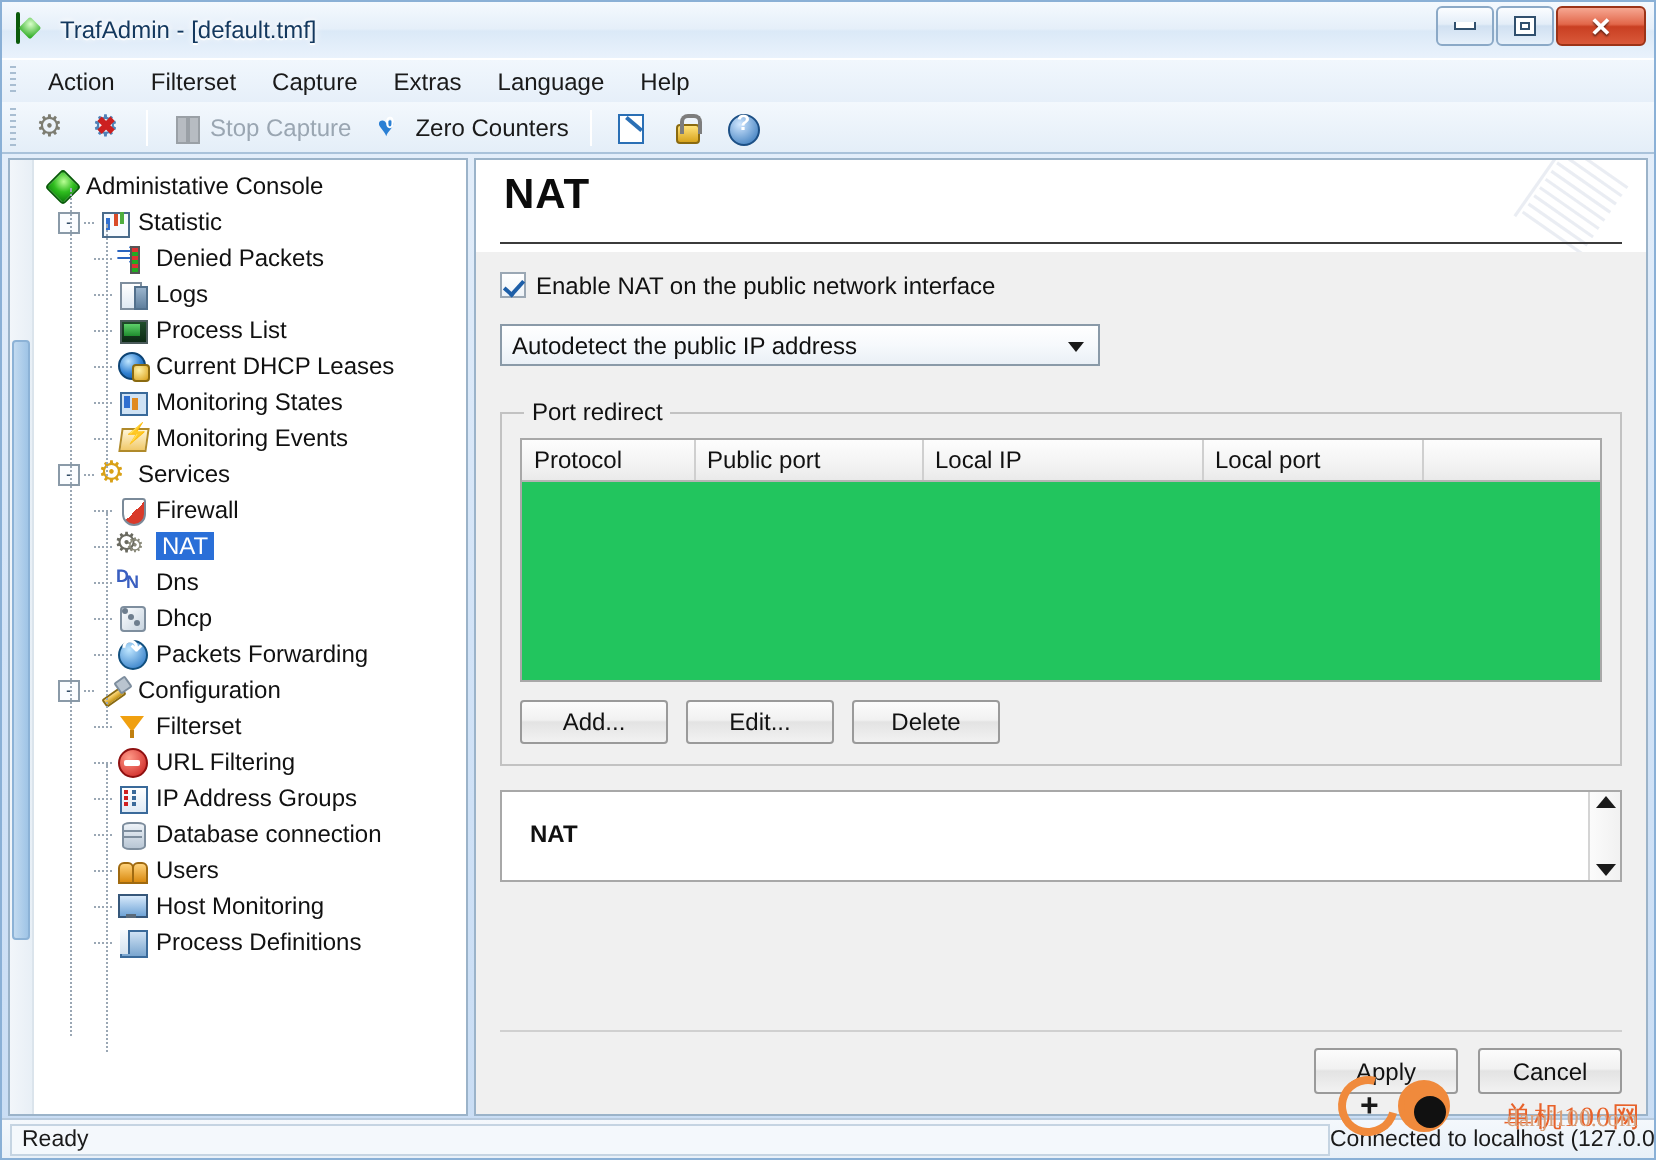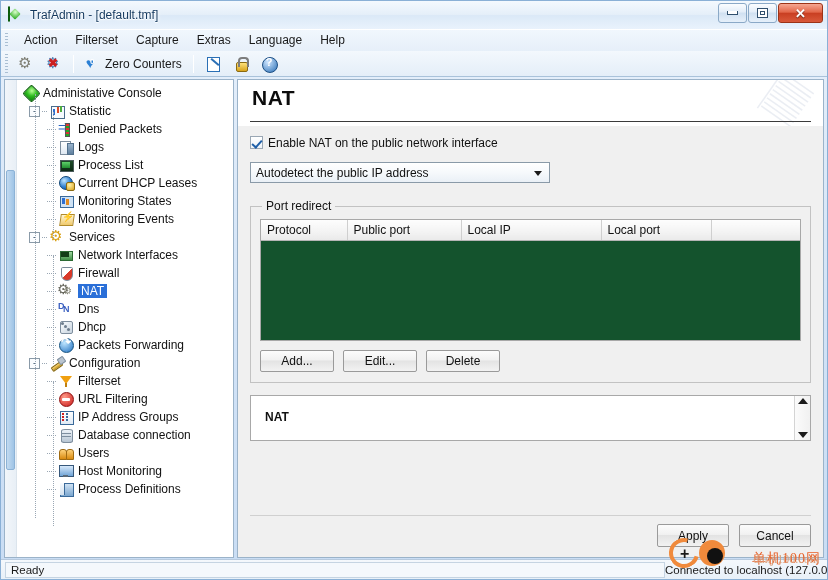--- a/index.html
+++ b/index.html
@@ -87,20 +87,21 @@
   }
   .glyph-min { display:block; width:11px; height:4px; border:1px solid #31506e; border-top:none; background:#fff;}
   .glyph-max { display:block; width:11px; height:10px; border:1px solid #31506e; background:#fff; position:relative;}
   .glyph-max::after{content:"";position:absolute;left:2px;top:2px;right:2px;bottom:2px;border:1px solid #31506e;}
 
   
   #menubar {
     flex: 0 0 22px;
     height: 22px;
     display: flex;
+    align-items: center;
     padding-left: 14px;
     background: linear-gradient(180deg,#f1f7fd 0%,#e6eff9 100%);
     border-top: 1px solid #ffffff;
     position: relative;
   }
   #menubar::before, #toolbar::before {
     content: "";
     position: absolute;
     left: 4px; top: 3px; bottom: 3px;
     width: 3px;
@@ -577,21 +578,21 @@
     background: transparent;
     flex: 0 0 auto;
   }
   fieldset.group > legend {
     font-size: 12px;
     color: #111;
     padding: 0 4px;
     margin-left: 2px;
   }
   .grid-wrap {
-    background: #14532d;
+    background: #22c55e;
     border: 1px solid #a8a8a8;
     height: 122px;
     overflow: hidden;
   }
   table.grid {
     width: 100%;
     border-collapse: collapse;
     font-size: 12px;
   }
   table.grid th {
@@ -791,20 +792,24 @@
   </div>
 
   <div id="toolbar">
     <div class="tb-btn">
       <span class="ico ico-gear"></span>
     </div>
     <div class="tb-btn">
       <span class="ico ico-gearred"></span>
     </div>
     <div class="tb-sep"></div>
+    <div class="tb-btn disabled">
+      <span class="ico ico-pause"></span>
+      <span>Stop Capture</span>
+    </div>
     <div class="tb-btn">
       <span class="ico ico-zero"></span>
       <span>Zero Counters</span>
     </div>
     <div class="tb-sep"></div>
     <div class="tb-btn">
       <span class="ico ico-cfg"></span>
     </div>
     <div class="tb-btn">
       <span class="ico ico-lock"></span>
@@ -868,26 +873,20 @@
             <span class="dots" style="width: 9px;"></span>
             <span class="ti ti-monev"></span>
             <span class="label">Monitoring Events</span>
           </div>
           <div class="tnode">
             <span class="indent" style="width: 12px;"></span>
             <span class="toggle">-</span>
             <span class="dots" style="width: 5px;"></span>
             <span class="ti ti-gearsvc"></span>
             <span class="label">Services</span>
-          </div>
-          <div class="tnode">
-            <span class="indent" style="width: 30px;"></span>
-            <span class="dots" style="width: 9px;"></span>
-            <span class="ti ti-netif"></span>
-            <span class="label">Network Interfaces</span>
           </div>
           <div class="tnode">
             <span class="indent" style="width: 30px;"></span>
             <span class="dots" style="width: 9px;"></span>
             <span class="ti ti-shield"></span>
             <span class="label">Firewall</span>
           </div>
           <div class="tnode selected">
             <span class="indent" style="width: 30px;"></span>
             <span class="dots" style="width: 9px;"></span>

